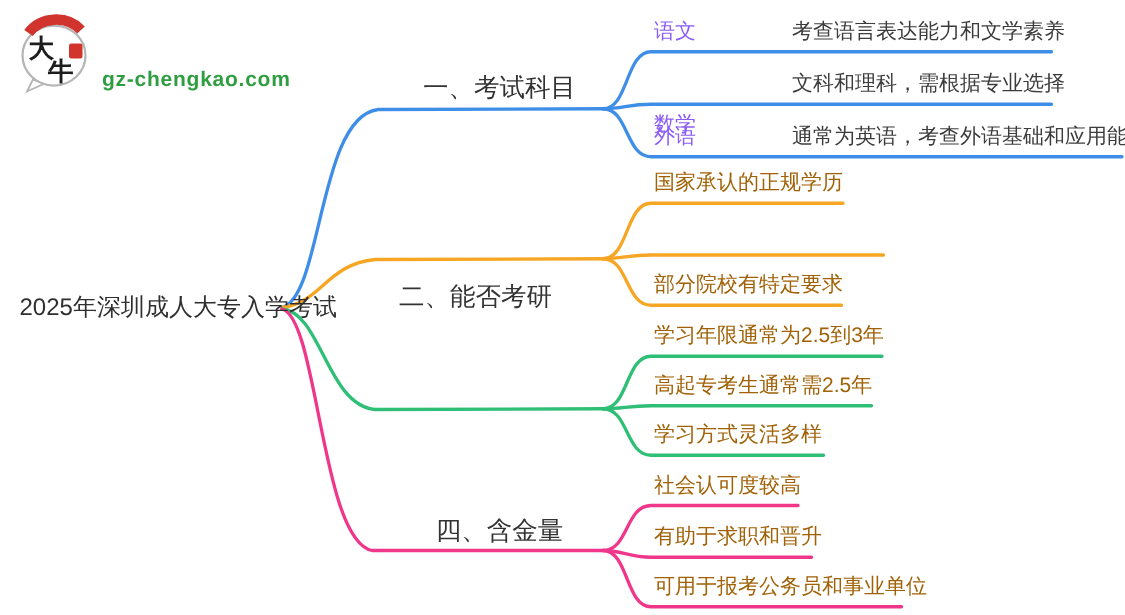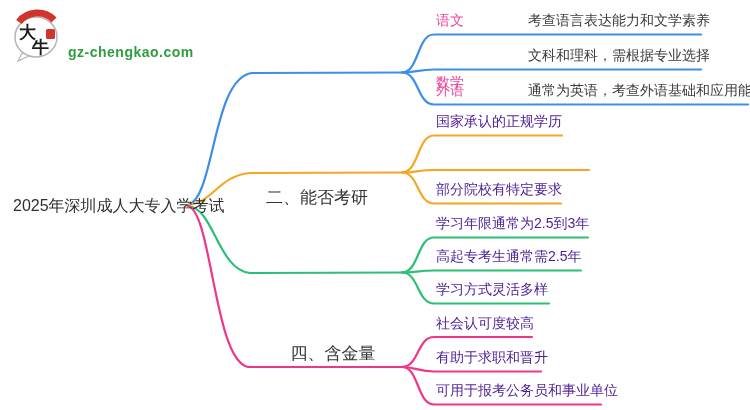--- a/index.html
+++ b/index.html
@@ -4,23 +4,23 @@
 <style>
   html,body{margin:0;padding:0;background:#ffffff;}
   .stage{
     position:relative;width:750px;height:410px;overflow:hidden;background:#ffffff;
     font-family:"Liberation Sans","DejaVu Sans",sans-serif;color:#3a3a3a;
   }
   .lines{position:absolute;left:0;top:0;width:750px;height:410px;}
   .txt{position:absolute;white-space:nowrap;line-height:1.25;}
   .root-label{font-size:16px;color:#2f2f2f;}
   .branch-label{font-size:17px;color:#333;text-align:center;width:140px;}
-  .kw{font-size:14px;color:#ec4899;}
+  .kw{font-size:14px;color:#8b5cf6;}
   .desc{font-size:14px;color:#3c3c3c;}
-  .leaf{font-size:14px;color:#4c1d95;}
+  .leaf{font-size:14px;color:#a16207;}
   .logo{position:absolute;left:10px;top:5px;width:230px;height:60px;}
   .logo-title{position:absolute;left:58px;top:18px;font-size:17px;font-weight:bold;letter-spacing:1px;}
   .logo-domain{position:absolute;left:58px;top:39px;font-size:14px;font-weight:bold;letter-spacing:.5px;}
 </style>
 </head>
 <body>
 
 <div class="stage">
 
   <svg class="lines" viewBox="0 0 750 410">
@@ -61,20 +61,21 @@
       <path d="M9,17 A 22 20 0 0 1 44,15" fill="none" stroke-width="7" stroke="#D0342C"></path>
       <text x="9" y="33" font-size="17" font-weight="bold" fill="#1d1d1d">大</text>
       <text x="22" y="48" font-size="17" font-weight="bold" fill="#1d1d1d">牛</text>
       <rect x="36" y="24" width="9" height="10" rx="1.5" fill="#D0342C"></rect>
     </svg>
     <div class="logo-domain" style="color: rgb(46, 158, 65);">gz-chengkao.com</div>
   </div>
 
   <div class="txt root-label" style="left:13px;top:196px;">2025年深圳成人大专入学考试</div>
 
+  <div class="txt branch-label" style="left:263px;top:48px;">一、考试科目</div>
   <div class="txt branch-label" style="left:247px;top:148px;margin-top:39px;">二、能否考研</div>
   <div class="txt branch-label" style="left:263px;top:343px;">四、含金量</div>
 
   <div class="txt kw" style="left:436px;top:12px;">语文</div>
   <div class="txt desc" style="left:528px;top:12px;">考查语言表达能力和文学素养</div>
   <div class="txt kw" style="left:436px;top:47px;margin-top:27px;">数学</div>
   <div class="txt desc" style="left:528px;top:47px;">文科和理科，需根据专业选择</div>
   <div class="txt kw" style="left:436px;top:82px;">外语</div>
   <div class="txt desc" style="left:528px;top:82px;">通常为英语，考查外语基础和应用能力</div>
 

